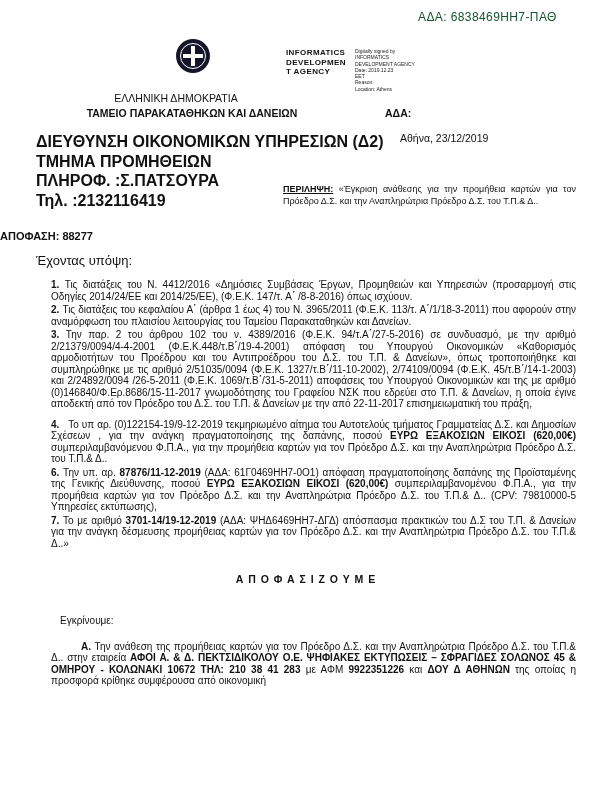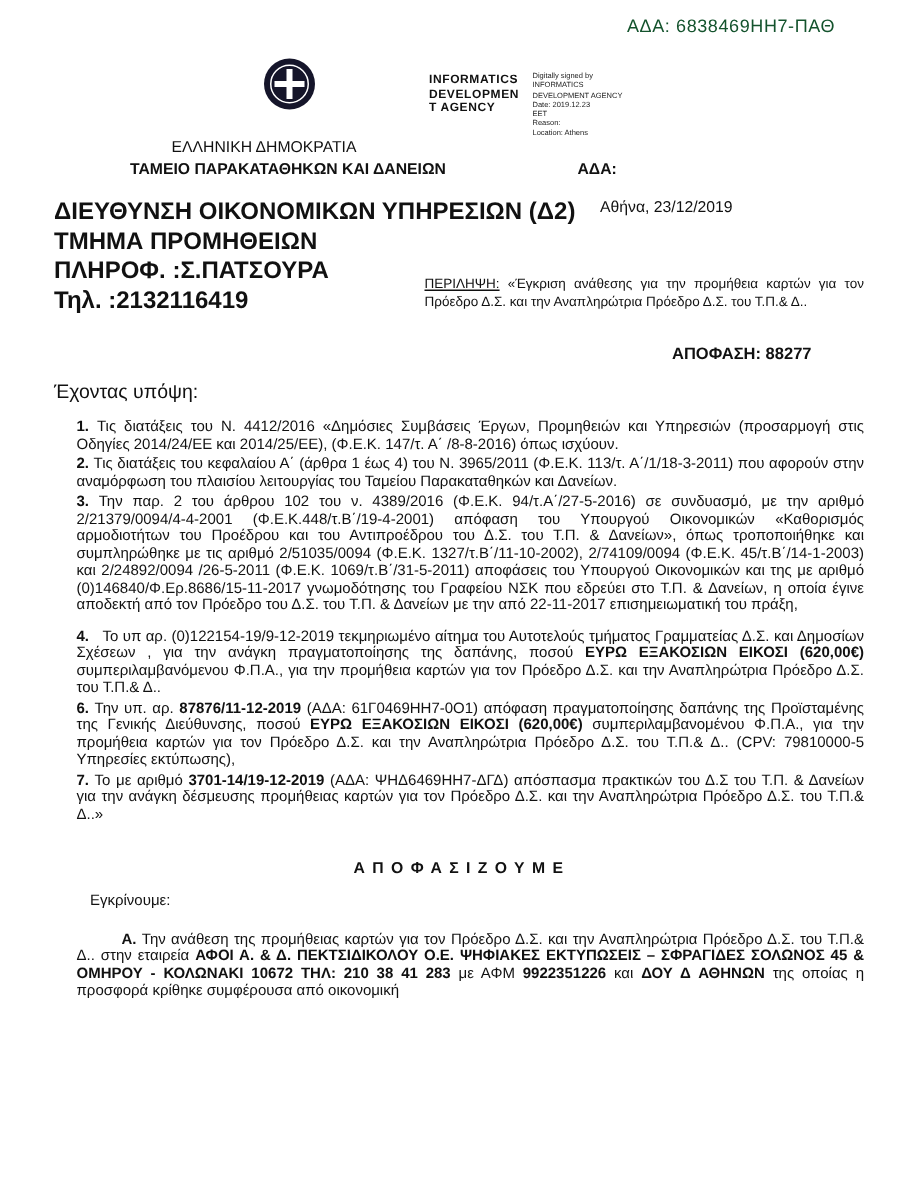--- a/index.html
+++ b/index.html
@@ -101,30 +101,30 @@
   .summary {
     position: absolute;
     top: 184px;
     left: 283px;
     width: 293px;
     font-size: 9px;
     line-height: 1.3;
     text-align: justify;
   }
   .summary-label {
-    font-weight: normal;
+    font-weight: bold;
     text-decoration: underline;
   }
 
   .decision-title {
     position: absolute;
     top: 230px;
-    left: 13px;
+    left: 0;
     width: 528px;
-    text-align: right;
+    text-align: left;
     font-weight: bold;
     font-size: 11px;
   }
 
   .having {
     position: absolute;
     top: 253px;
     left: 36px;
     font-size: 13px;
   }
@@ -138,21 +138,21 @@
     line-height: 1.15;
     text-align: justify;
   }
   .body-block p { margin: 0 0 2px 15px; }
   .body-block p.gap-top { margin-top: 9px; }
 
   .decide-heading {
     text-align: center;
     font-weight: bold;
     font-size: 10.5px;
-    margin: 24px 0 10px 0;
+    margin: 24px 0 30px 0;
     letter-spacing: 1px;
   }
   .approve {
     margin: 0 0 14px 24px;
     text-align: left;
   }
   .final-para { text-indent: 30px; }
 </style>
 </head>
 <body>

